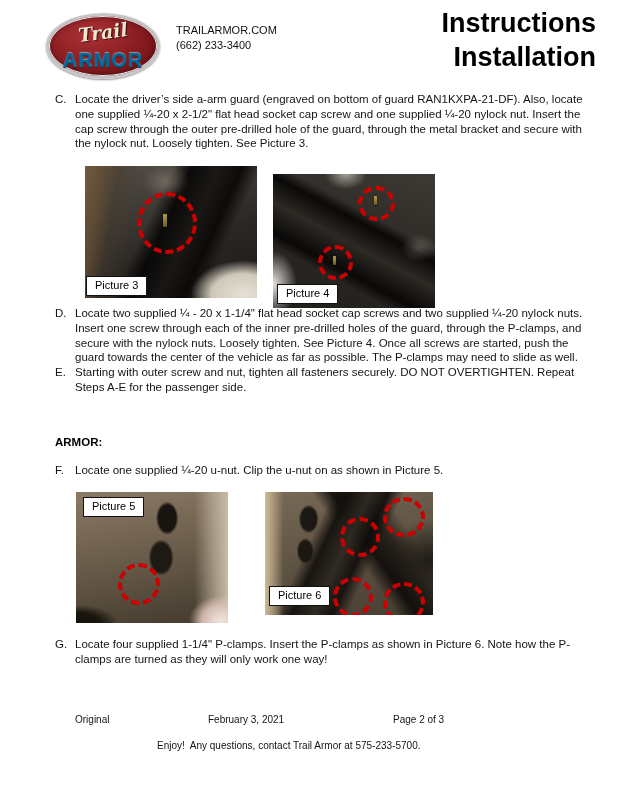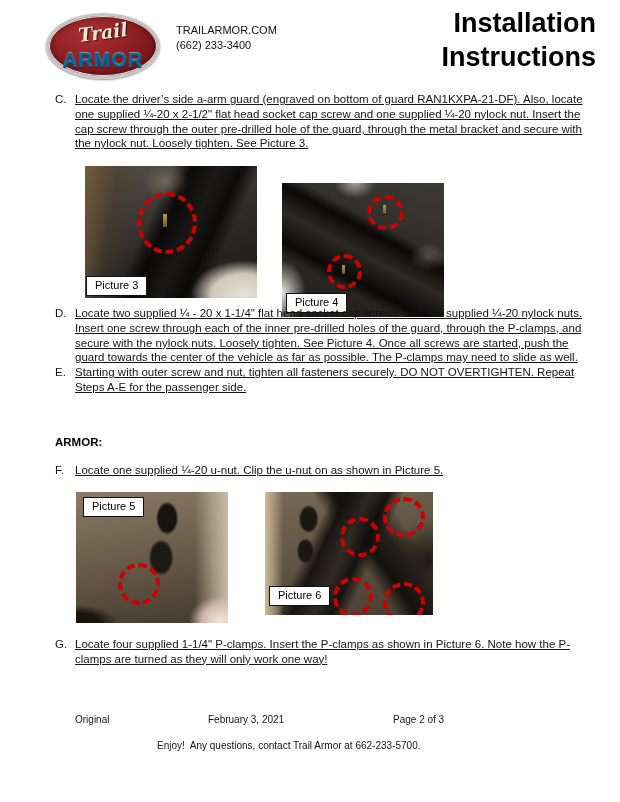--- a/index.html
+++ b/index.html
@@ -29,21 +29,21 @@
   }
   .addr{position:absolute;left:176px;top:23px;font-size:11px;line-height:15px;color:#111;}
   .title{
     position:absolute;right:24px;top:6px;text-align:right;
     font-size:27px;line-height:34px;font-weight:bold;color:#000;
   }
   
   .stepblock{position:absolute;left:55px;width:534px;}
   .step{display:flex;font-size:11.5px;line-height:14.8px;color:#141414;}
   .step .letter{width:20px;flex:0 0 20px;}
-  .step .text{flex:1;text-decoration:underline;}
+  .step .text{flex:1;}
   .rears{position:absolute;left:55px;top:436px;font-size:11.5px;font-weight:bold;color:#000;}
   
   .photo{position:absolute;overflow:hidden;}
   .photo3{
     background-color:#2b2826;
     background-image:
       radial-gradient(ellipse 70px 45px at 92% 97%, #e6e1d6 0%, #cfc8ba 45%, rgba(207,200,186,0) 75%),
       radial-gradient(ellipse 34px 26px at 47% 12%, rgba(150,140,125,.5), rgba(0,0,0,0) 70%),
       linear-gradient(100deg, rgba(117,92,62,.9) 0%, rgba(96,76,52,.85) 10%, rgba(70,58,42,.5) 18%, rgba(0,0,0,0) 30%),
       linear-gradient(115deg, rgba(0,0,0,0) 38%, rgba(5,5,5,.9) 46%, rgba(25,23,20,.95) 58%, rgba(10,9,8,.95) 68%, rgba(0,0,0,0) 76%),
@@ -104,38 +104,38 @@
     <div class="logo-trail">Trail</div>
     <div class="logo-armor">ARMOR</div>
   </div>
 
   <div class="addr">
     <div>TRAILARMOR.COM</div>
     <div>(662) 233-3400</div>
   </div>
 
   <div class="title">
+    <div>Instructions</div>
     <div>Installation</div>
-    <div>Instructions</div>
   </div>
 
   <div class="stepblock" style="top:92px">
     <div class="step">
       <span class="letter">C.</span>
       <span class="text">Locate the driver’s side a-arm guard (engraved on bottom of guard RAN1KXPA-21-DF). Also, locate one supplied ¼-20 x 2-1/2" flat head socket cap screw and one supplied ¼-20 nylock nut. Insert the cap screw through the outer pre-drilled hole of the guard, through the metal bracket and secure with the nylock nut. Loosely tighten. See Picture 3.</span>
     </div>
   </div>
 
   <figure class="photo photo3" style="left:85px;top:166px;width:172px;height:132px;margin:0">
     <div class="circle" style="left:52px;top:26px;width:60px;height:62px"></div>
     <div class="screw" style="left:78px;top:48px"></div>
     <div class="plabel" style="left:1px;bottom:2px">Picture 3</div>
   </figure>
 
-  <figure class="photo photo4" style="left:265px;top:166px;width:162px;height:134px;margin:17px">
+  <figure class="photo photo4" style="left:265px;top:166px;width:162px;height:134px;margin:8px">
     <div class="circle" style="left:85px;top:12px;width:37px;height:35px"></div>
     <div class="circle" style="left:45px;top:71px;width:35px;height:35px"></div>
     <div class="screw" style="left:101px;top:22px;height:9px;width:3px"></div>
     <div class="screw" style="left:60px;top:82px;height:9px;width:3px"></div>
     <div class="plabel" style="left:4px;bottom:4px">Picture 4</div>
   </figure>
 
   <div class="stepblock" style="top:306px">
     <div class="step">
       <span class="letter">D.</span>
@@ -172,15 +172,15 @@
   <div class="stepblock" style="top:637px">
     <div class="step">
       <span class="letter">G.</span>
       <span class="text">Locate four supplied 1-1/4" P-clamps. Insert the P-clamps as shown in Picture 6. Note how the P-clamps are turned as they will only work one way!</span>
     </div>
   </div>
 
   <div class="foot" style="left:75px;top:714px">Original</div>
   <div class="foot" style="left:208px;top:714px">February 3, 2021</div>
   <div class="foot" style="left:393px;top:714px">Page 2 of 3</div>
-  <div class="foot" style="left:157px;top:740px">Enjoy!  Any questions, contact Trail Armor at 662-233-5700.</div>
+  <div class="foot" style="left:157px;top:740px">Enjoy!  Any questions, contact Trail Armor at 575-233-5700.</div>
 
 </div>
 
 </body></html>

